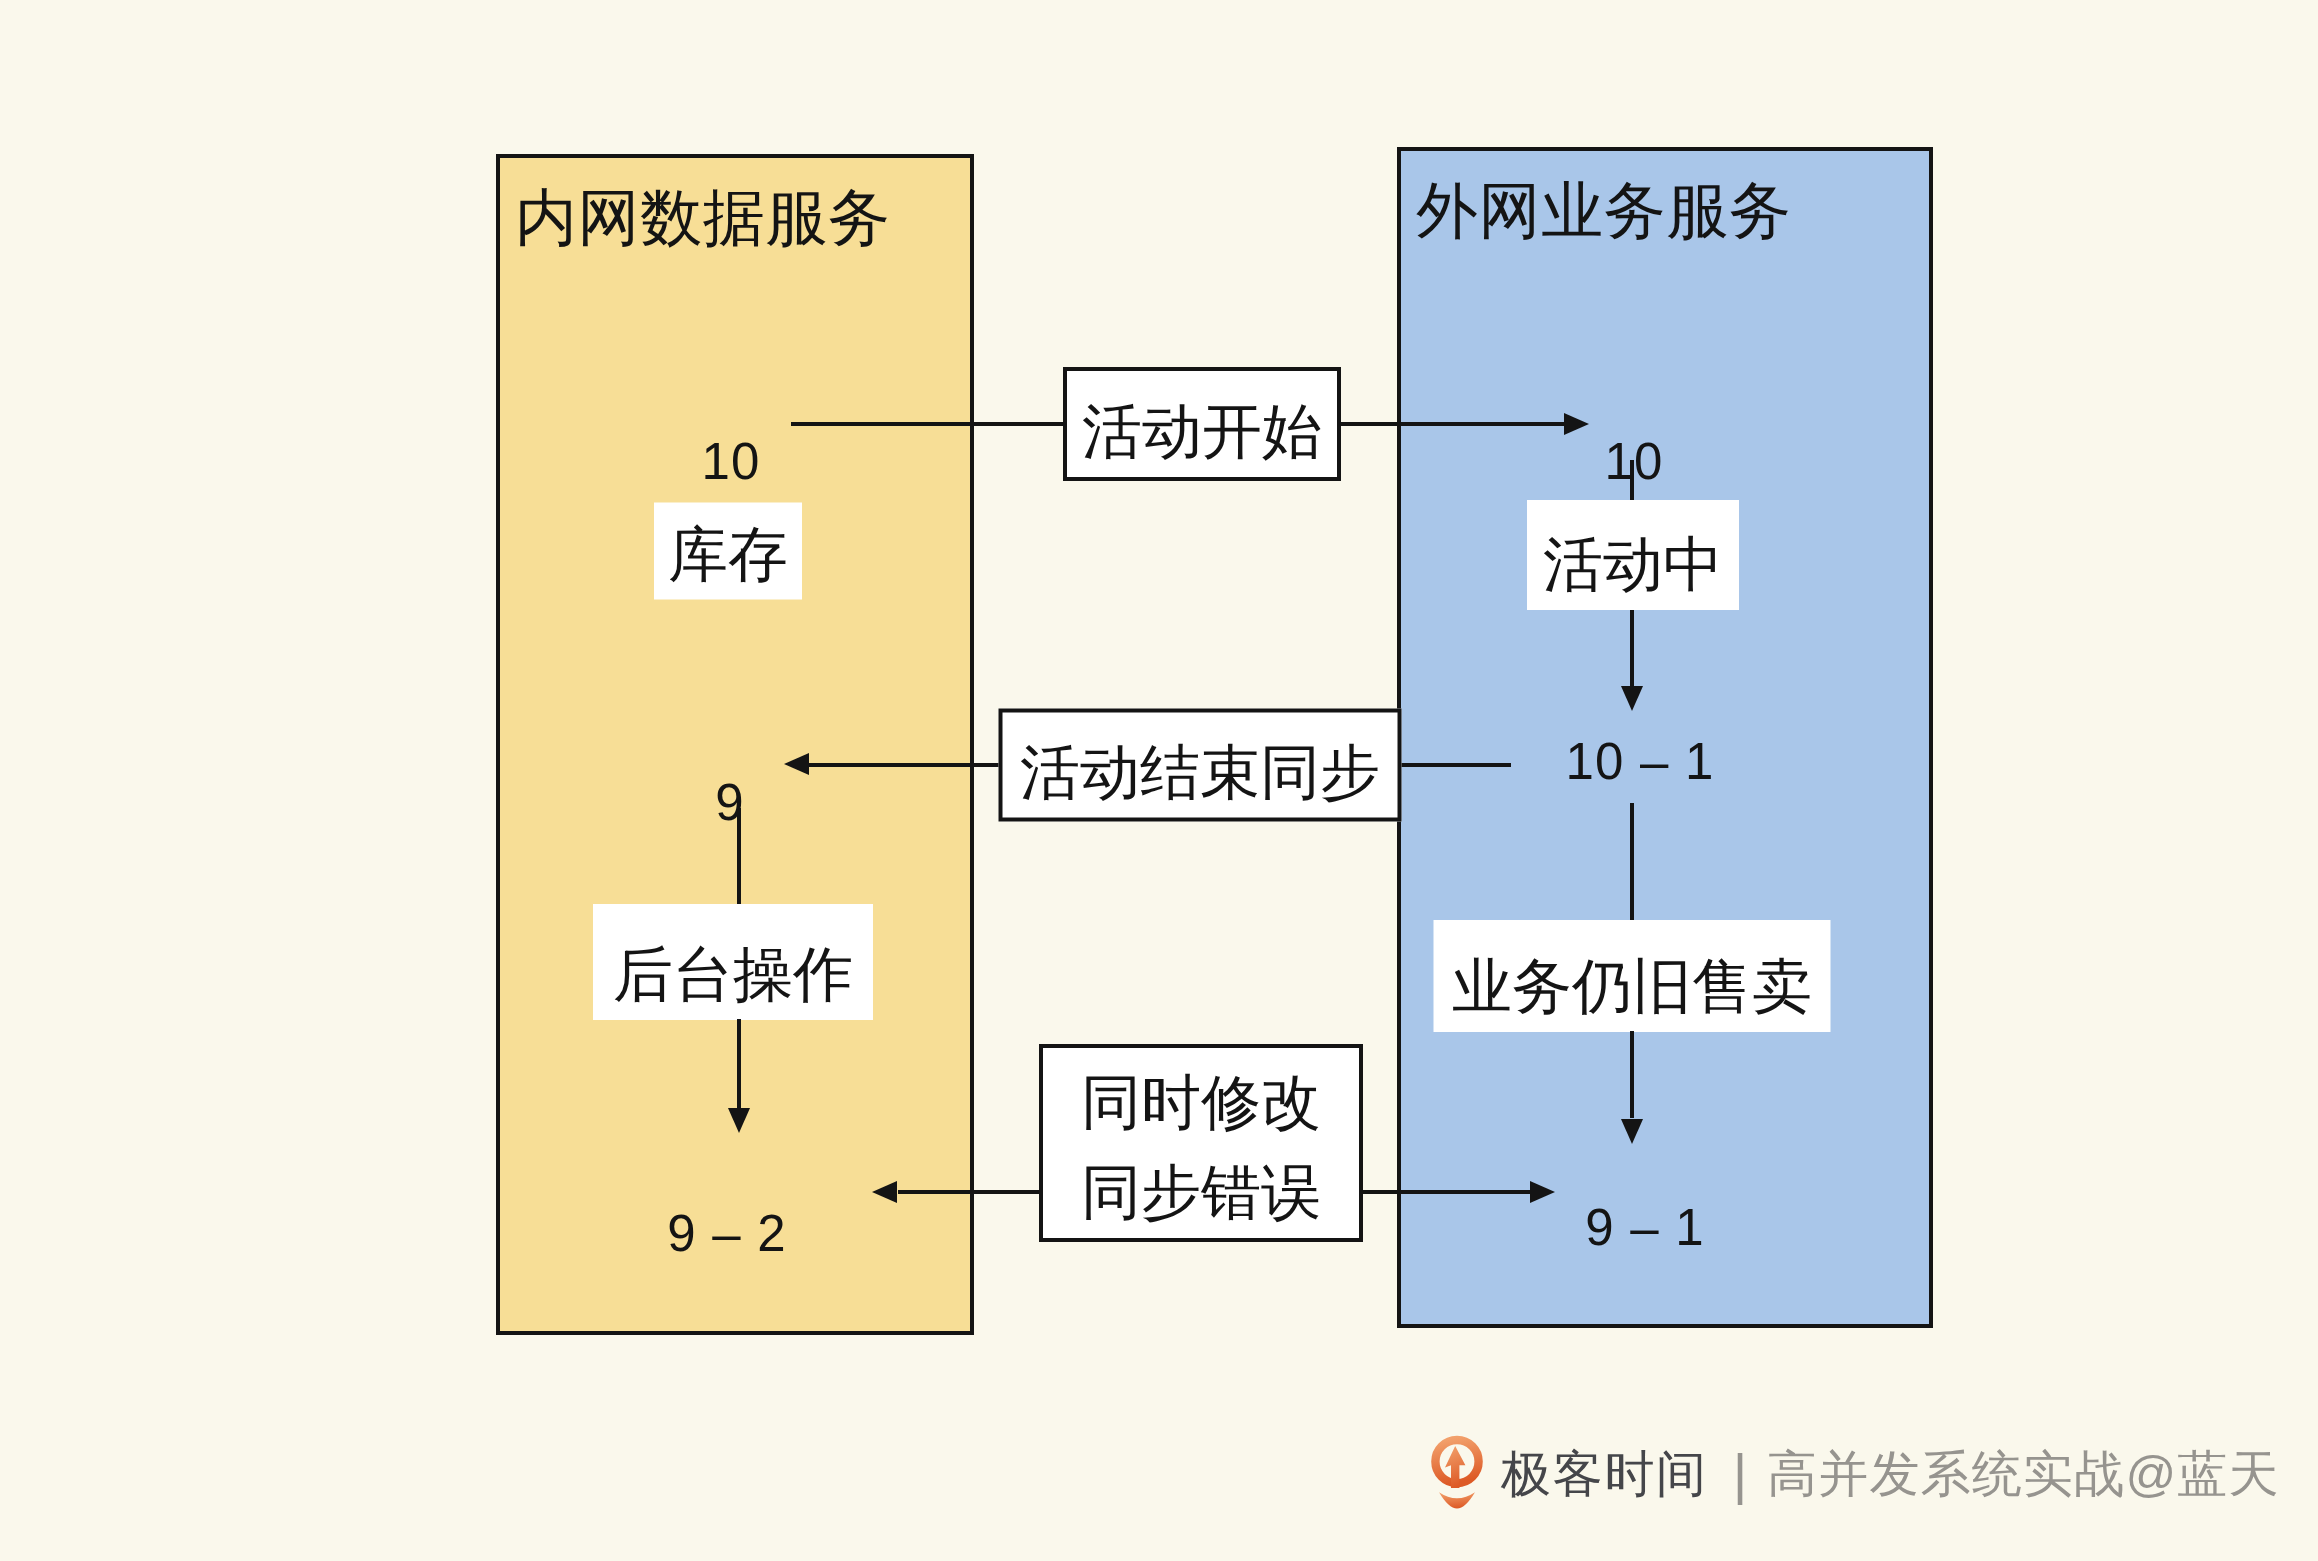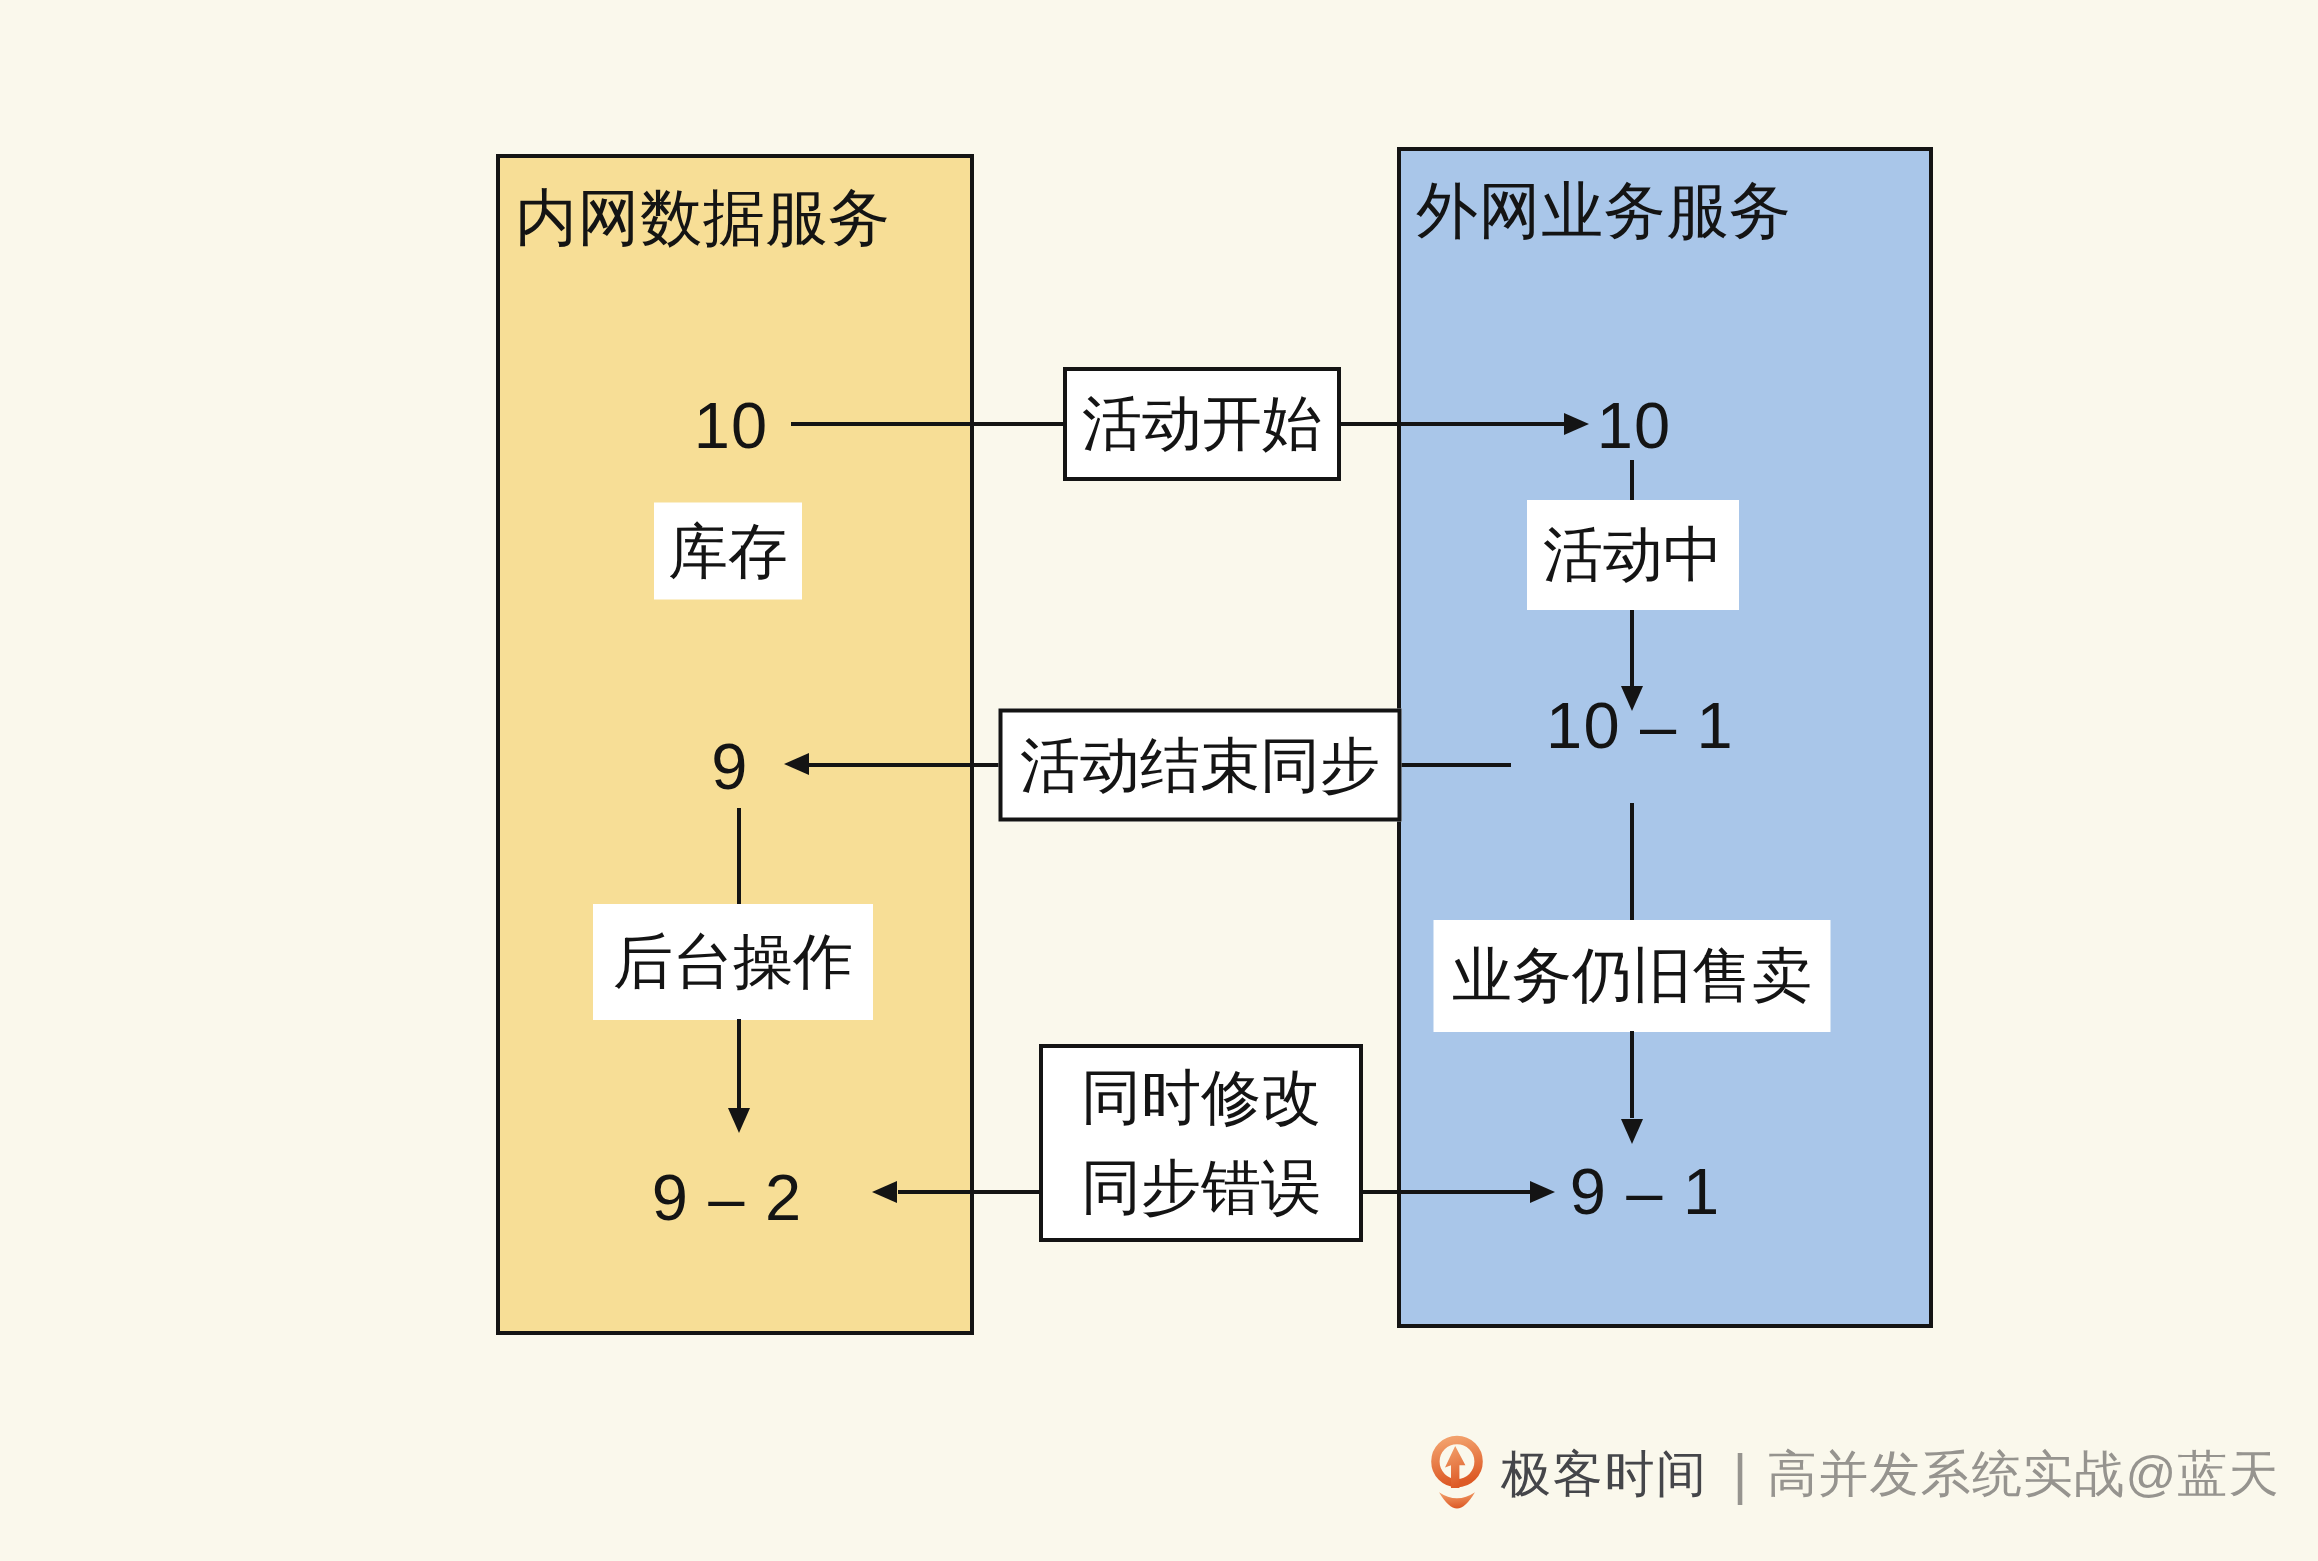--- a/index.html
+++ b/index.html
@@ -31,33 +31,34 @@
   .panel-title{
     font-size:62px;
     line-height:1.25;
     letter-spacing:0.6px;
     white-space:nowrap;
   }
 
   .num{
     position:absolute;
     transform:translate(-50%,-50%);
-    font-size:65px;
+    font-size:51px;
     white-space:nowrap;
     letter-spacing:1.2px;
+    margin-top:36px;
   }
 
   .label{
     position:absolute;
     transform:translate(-50%,-50%);
     background:var(--label-bg);
     display:flex;
     flex-direction:column;
     align-items:center;
-    justify-content:center;
+    justify-content:flex-end;
     font-size:60px;
     line-height:1.5;
     white-space:nowrap;
   }
   .label.bordered{border:4.1px solid var(--line)}
 
   .line{position:absolute;background:var(--line)}
 
   .arrowhead{position:absolute;width:0;height:0}
   .arrowhead.right{border-left:25.6px solid var(--line);border-top:11px solid transparent;border-bottom:11px solid transparent}

